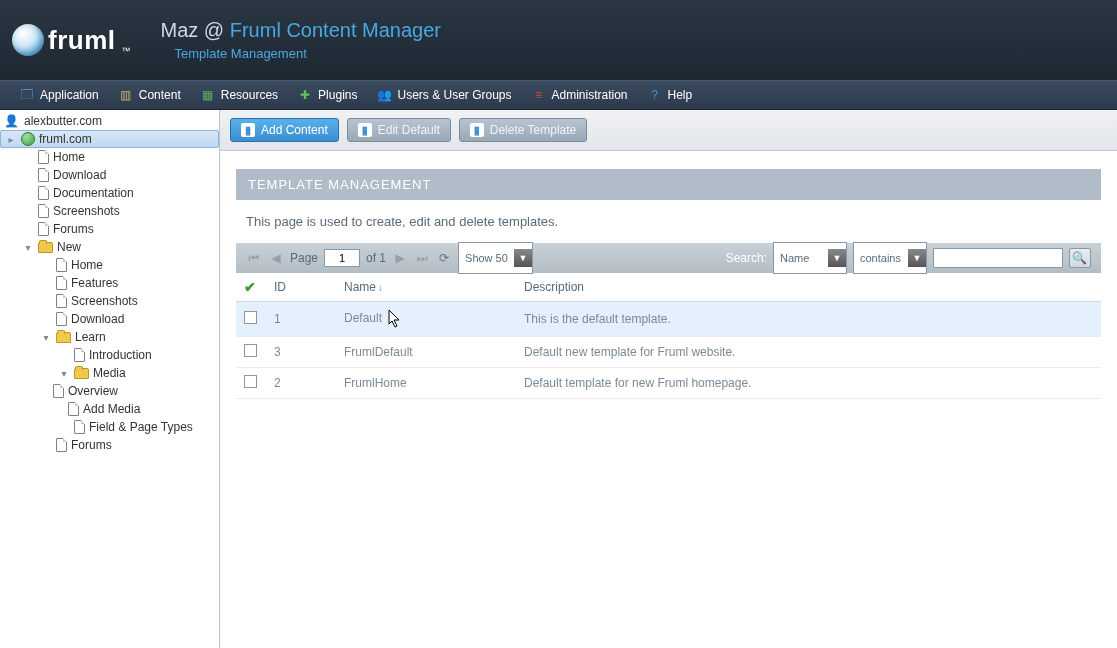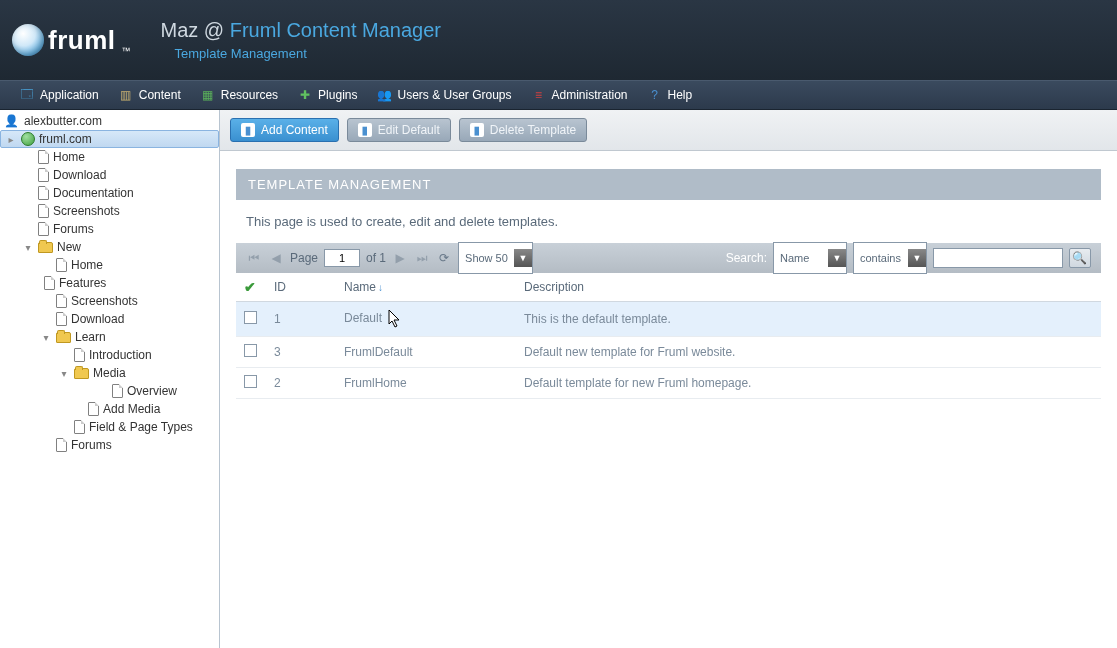--- a/index.html
+++ b/index.html
@@ -189,21 +189,21 @@
               </div>
               <ul>
                 <li>
                   <div class="tree-row" style="padding-left: 40px;">
                     <span class="ti arrow"></span>
                     <span class="ti page"></span>
                     <span>Home</span>
                   </div>
                 </li>
                 <li>
-                  <div class="tree-row" style="padding-left: 28px; text-align: center;">
+                  <div class="tree-row" style="padding-left: 40px; text-align: center;">
                     <span class="ti arrow"></span>
                     <span class="ti page"></span>
                     <span>Features</span>
                   </div>
                 </li>
                 <li>
                   <div class="tree-row" style="padding-left: 40px;">
                     <span class="ti arrow"></span>
                     <span class="ti page"></span>
                     <span>Screenshots</span>
@@ -231,28 +231,28 @@
                       </div>
                     </li>
                     <li>
                       <div class="tree-row" style="padding-left: 58px;">
                         <span class="ti arrow">▾</span>
                         <span class="ti folder"></span>
                         <span>Media</span>
                       </div>
                       <ul>
                         <li>
-                          <div class="tree-row" style="padding-left: 96px;">
+                          <div class="tree-row" style="padding-left: 37px;">
                             <span class="ti arrow"></span>
                             <span class="ti page"></span>
                             <span>Overview</span>
                           </div>
                         </li>
                         <li>
-                          <div class="tree-row" style="padding-left: 72px;">
+                          <div class="tree-row" style="padding-left: 52px;">
                             <span class="ti arrow"></span>
                             <span class="ti page"></span>
                             <span>Add Media</span>
                           </div>
                         </li>
                       </ul>
                     </li>
                     <li>
                       <div class="tree-row" style="padding-left: 58px;">
                         <span class="ti arrow"></span>

